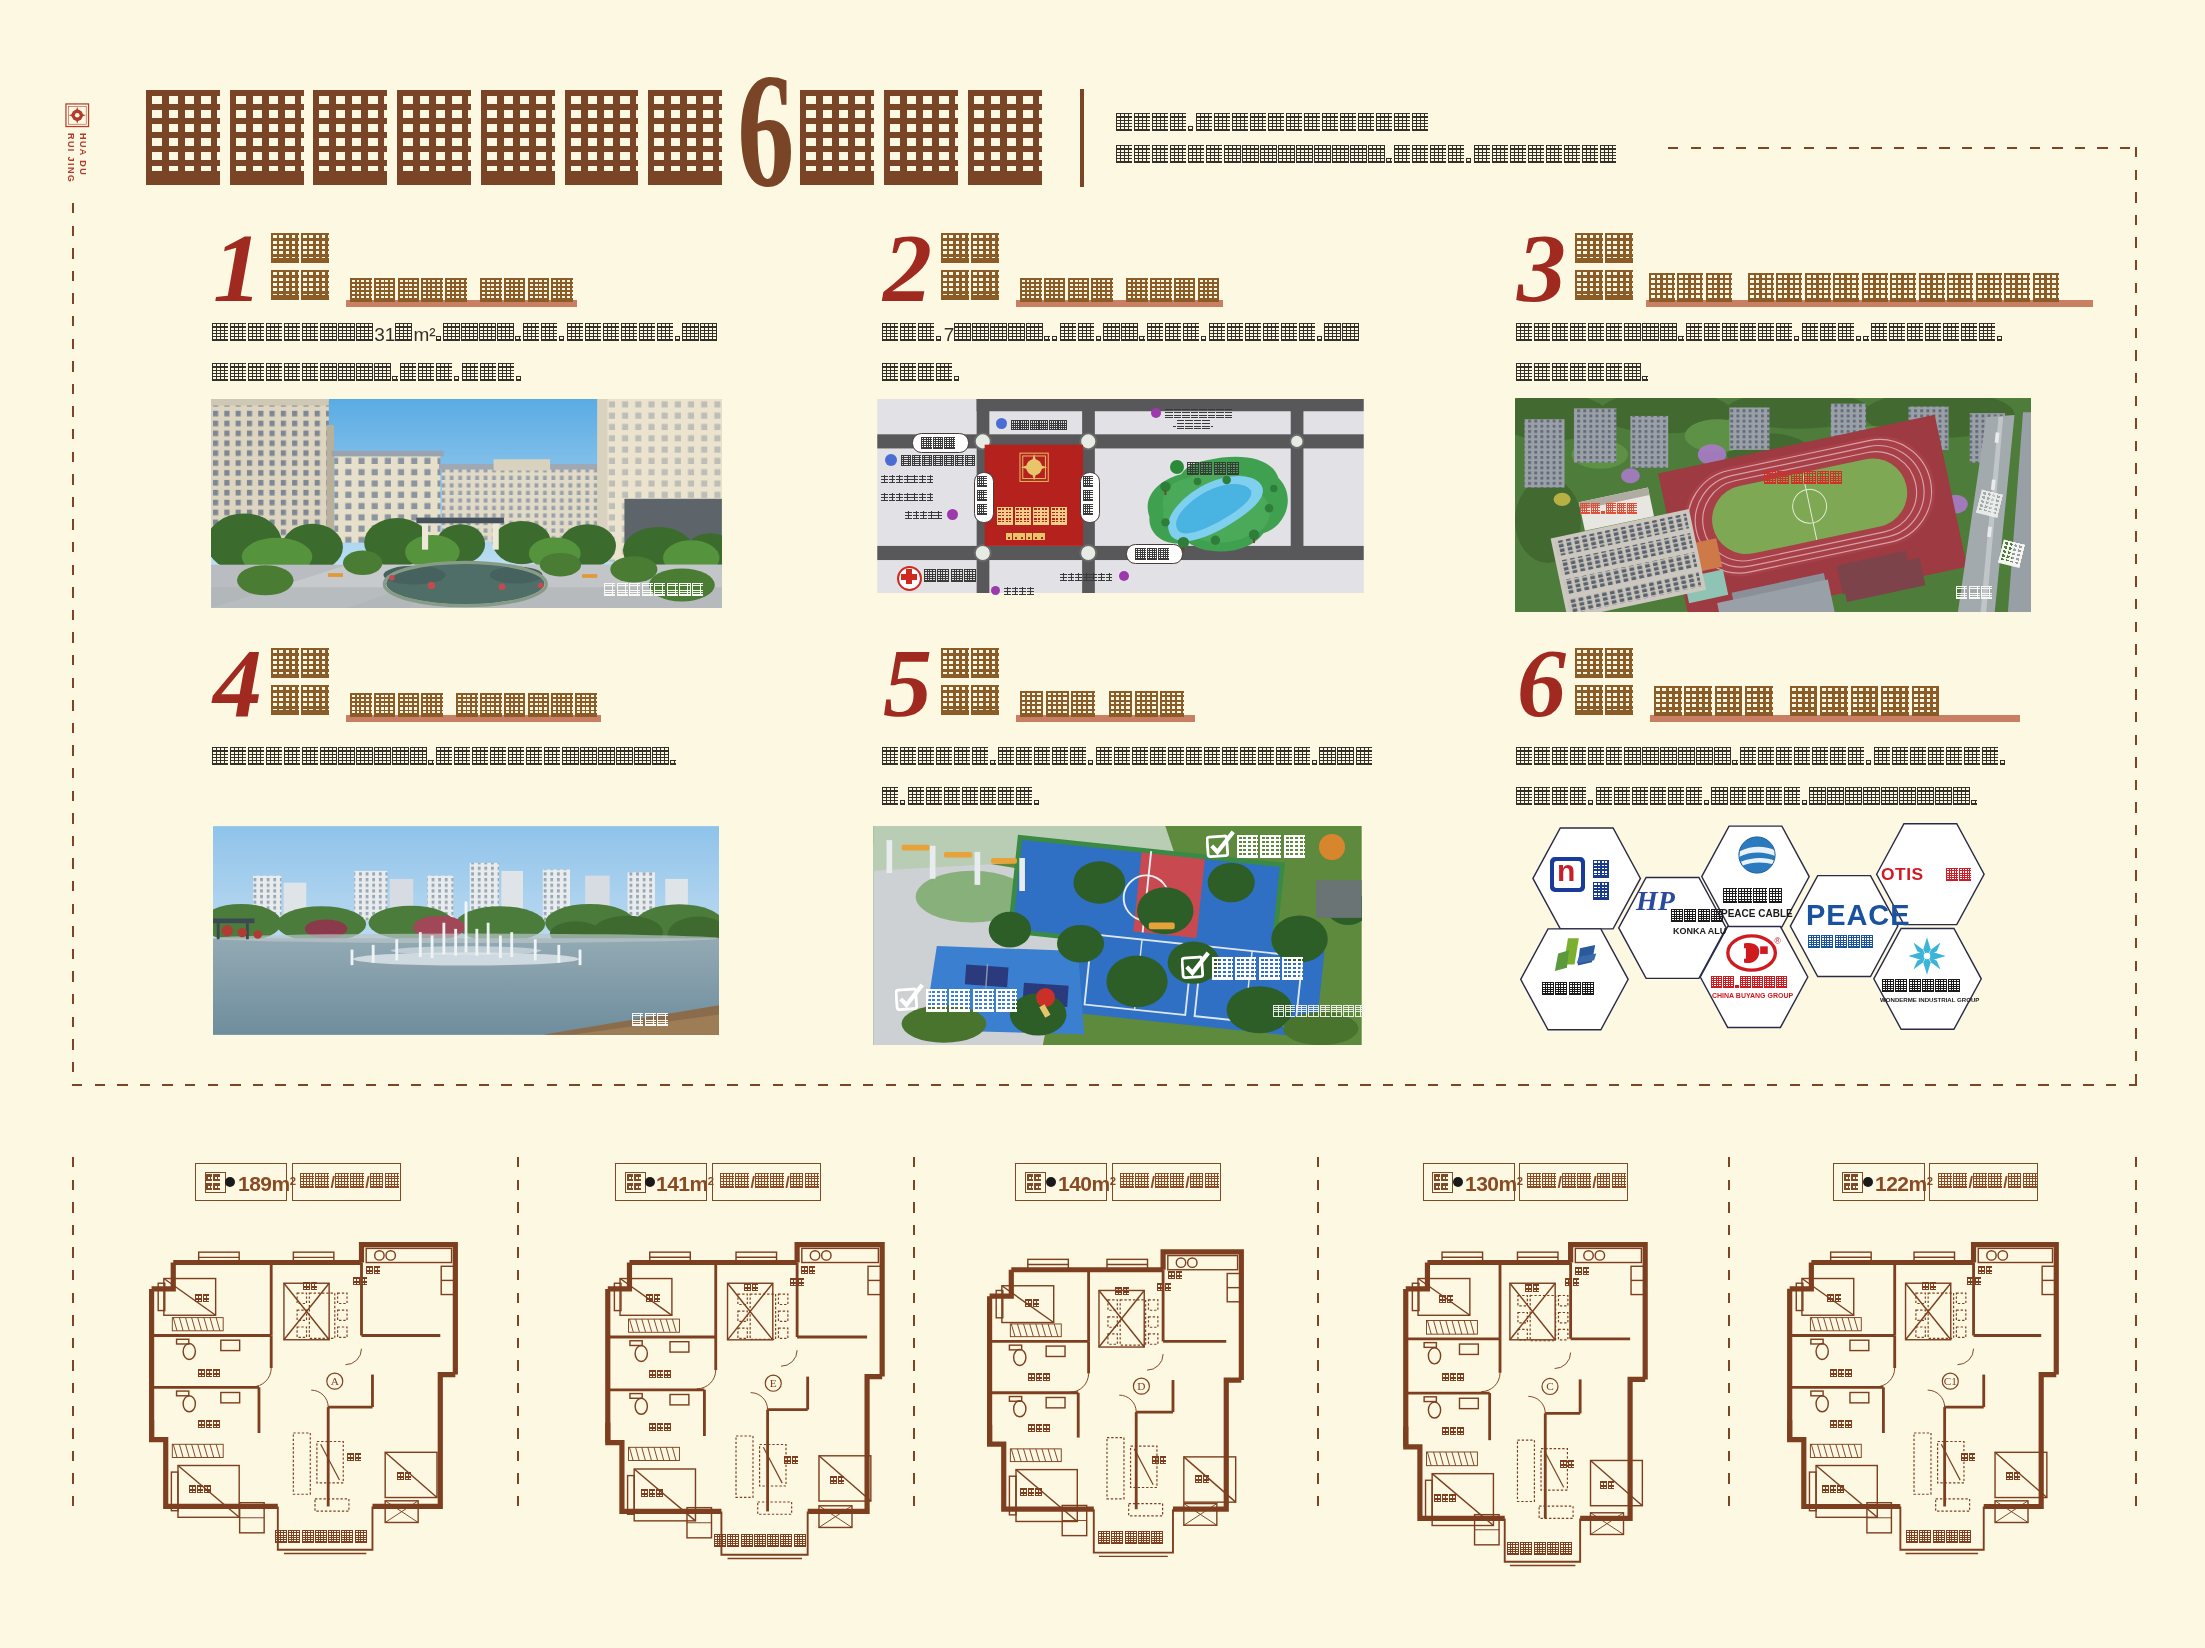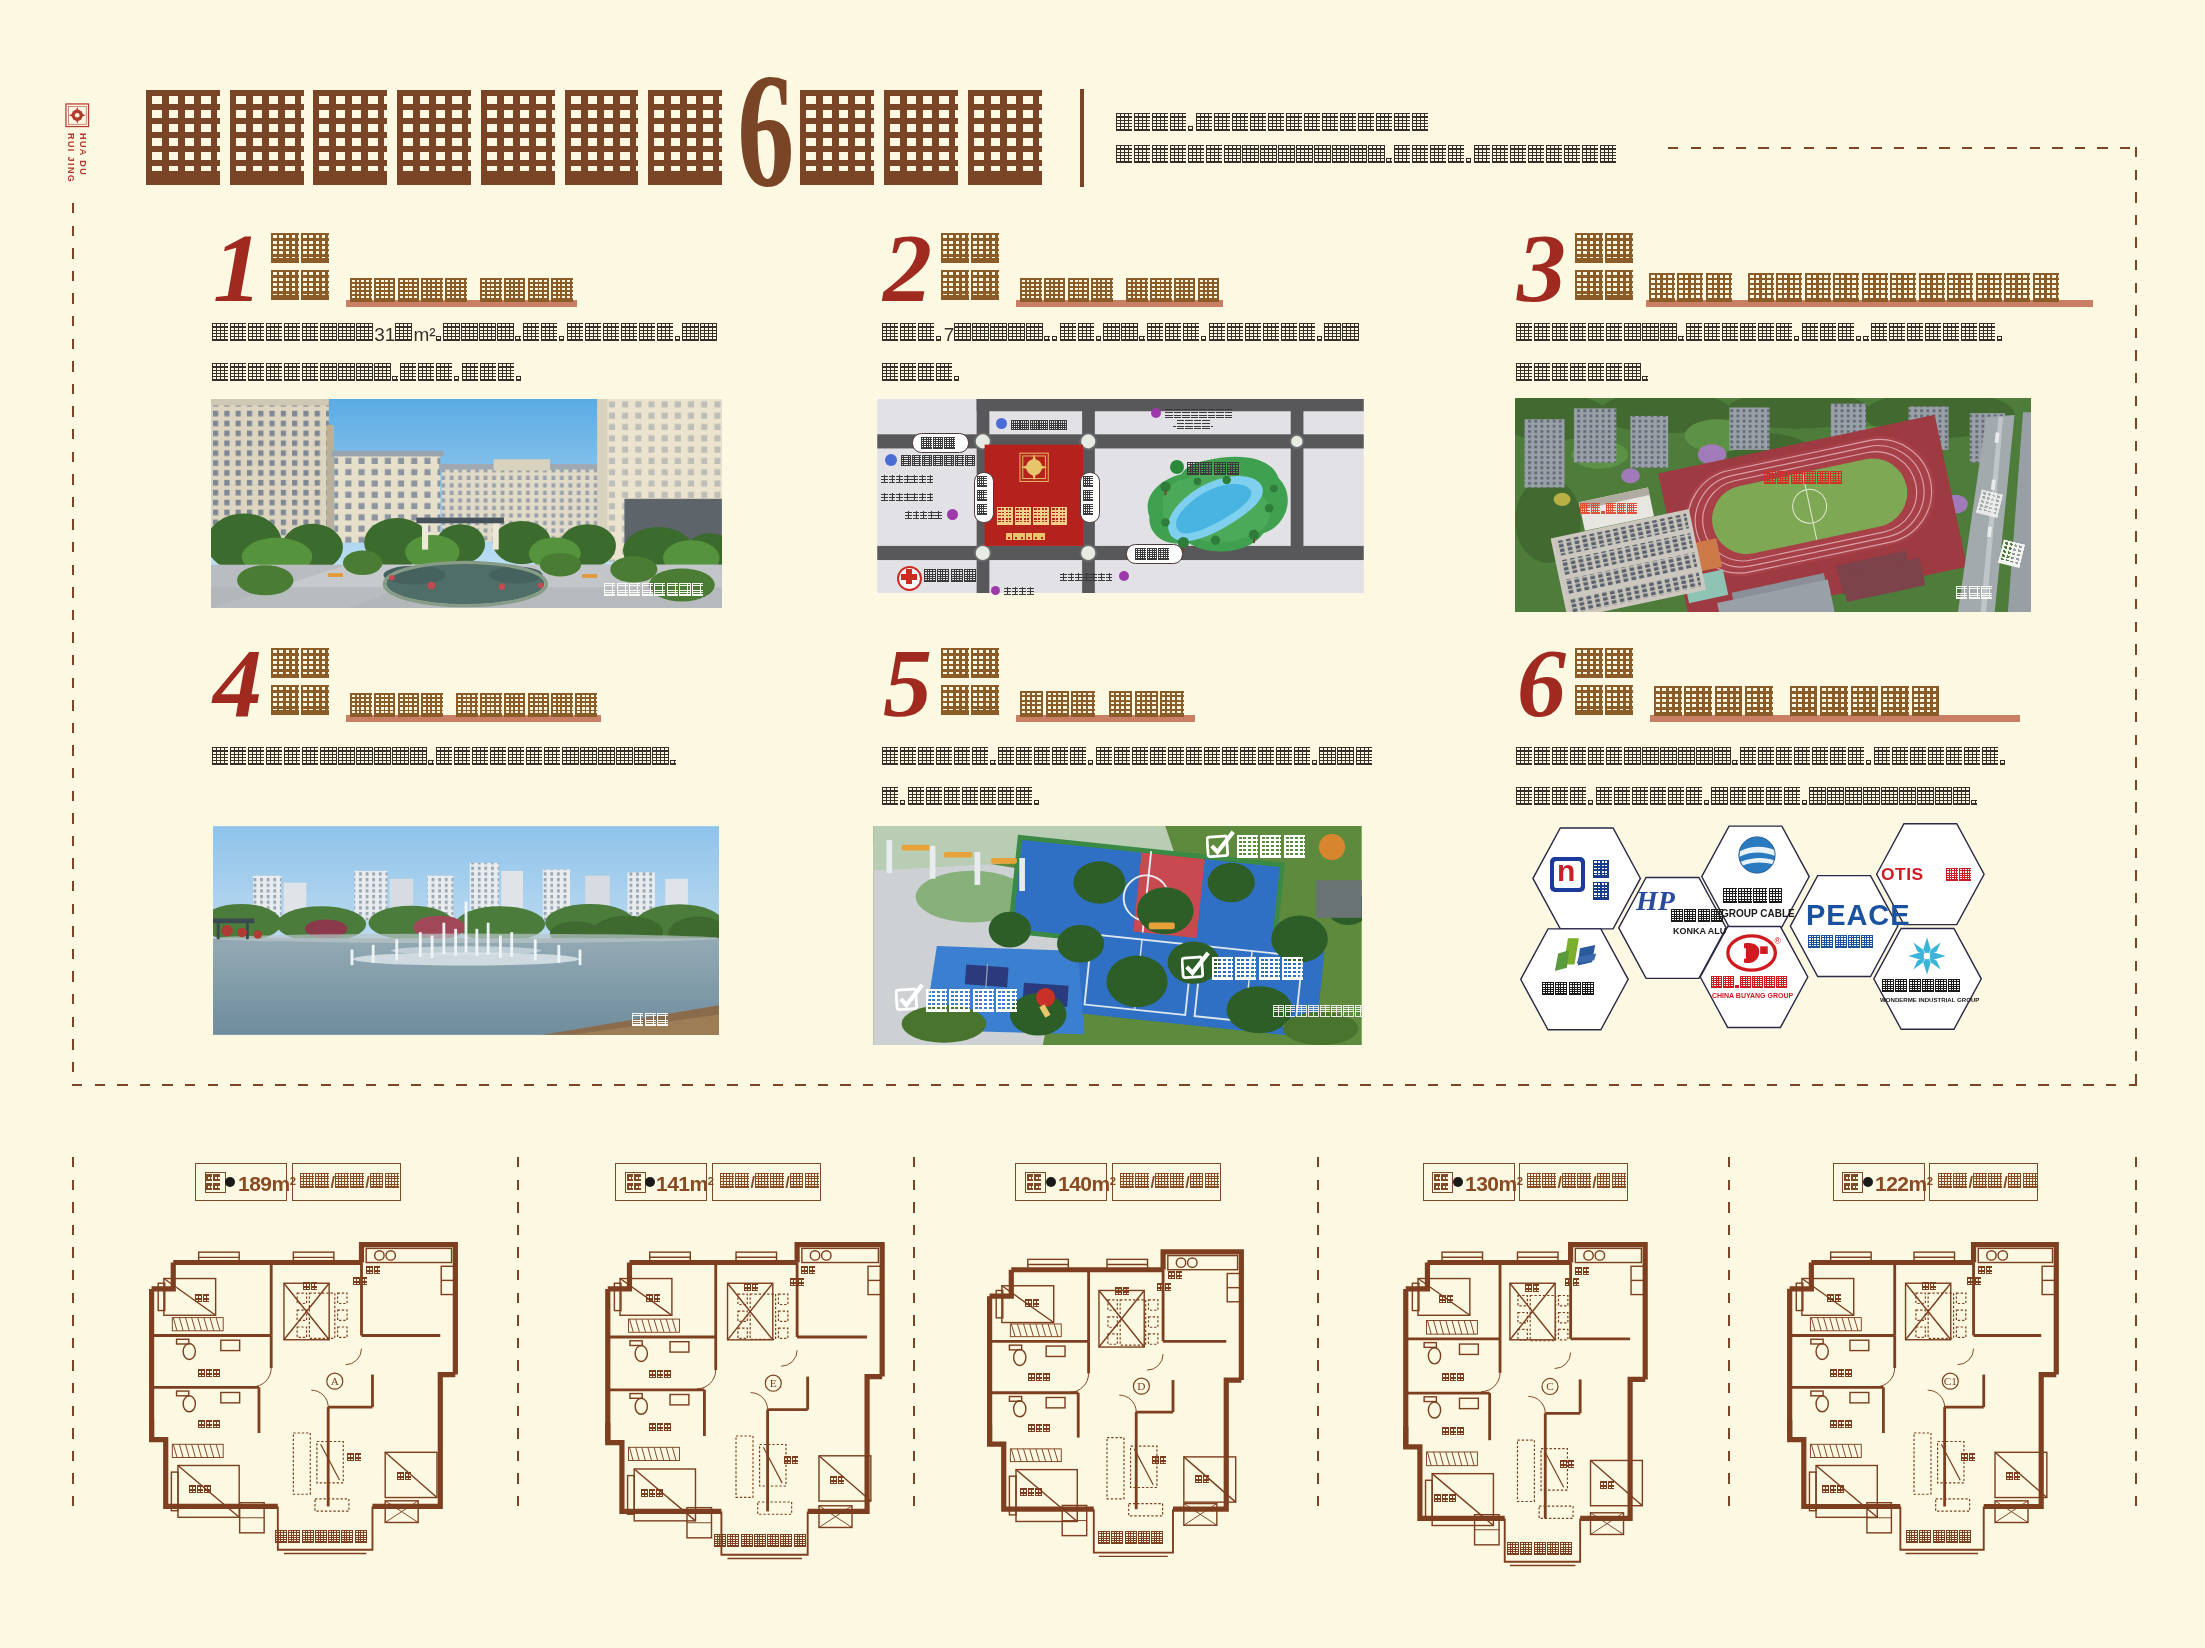--- a/index.html
+++ b/index.html
@@ -574,21 +574,21 @@
 <div class="t" style="left:1593px;top:860px;font-size:19px;color:#1a3a8c;"><u></u></div>
 <div class="t" style="left:1593px;top:882px;font-size:19px;color:#1a3a8c;"><u></u></div>
 
 <svg style="position:absolute;left:1737px;top:835px" width="40" height="40" viewBox="0 0 84 84">
 <circle cx="42" cy="42" r="38" fill="#2a7ac0"></circle>
 <path d="M6 34 C30 22 58 22 80 32 L80 44 C56 34 28 34 4 46 Z" fill="#fff" opacity="0.9"></path>
 <path d="M8 56 C34 46 60 46 80 54 L78 62 C56 56 32 56 12 64 Z" fill="#fff" opacity="0.9"></path>
 <circle cx="42" cy="42" r="38" fill="none" stroke="#1a5a94" stroke-width="2"></circle>
 </svg>
 <div class="t" style="left:1723px;top:888px;font-size:16px;color:#1a1a1a;"><u></u><u></u><u></u><u></u></div>
-<div class="tl" style="left:1721px;top:909px;font-size:10px;font-weight:700;color:#1a1a1a;">GROUP CABLE</div>
+<div class="tl" style="left:1721px;top:909px;font-size:10px;font-weight:700;color:#1a1a1a;">PEACE CABLE</div>
 
 <div class="tl" style="left:1881px;top:866px;font-size:17.4px;font-weight:700;color:#d01a24;letter-spacing:0.5px;">OTIS</div>
 <div class="t" style="left:1946px;top:868px;font-size:13.7px;color:#d01a24;"><u></u><u></u></div>
 
 <div class="tl" style="left:1636px;top:887px;font-size:28px;font-weight:700;font-style:italic;color:#2a4a9c;font-family:'Liberation Serif',serif;">HP</div>
 <div class="t" style="left:1671px;top:909px;font-size:14px;color:#1a1a1a;"><u></u><u></u><u></u><u></u></div>
 <div class="tl" style="left:1673px;top:927px;font-size:9px;font-weight:700;color:#1a1a1a;">KONKA ALU</div>
 
 <div class="tl" style="left:1806px;top:901px;font-size:29px;font-weight:700;color:#1a52a0;letter-spacing:0.9px;">PEACE</div>
 <div class="t" style="left:1808px;top:935px;font-size:14px;color:#1a52a0;"><u></u><u></u><u></u><u></u><u></u></div>

